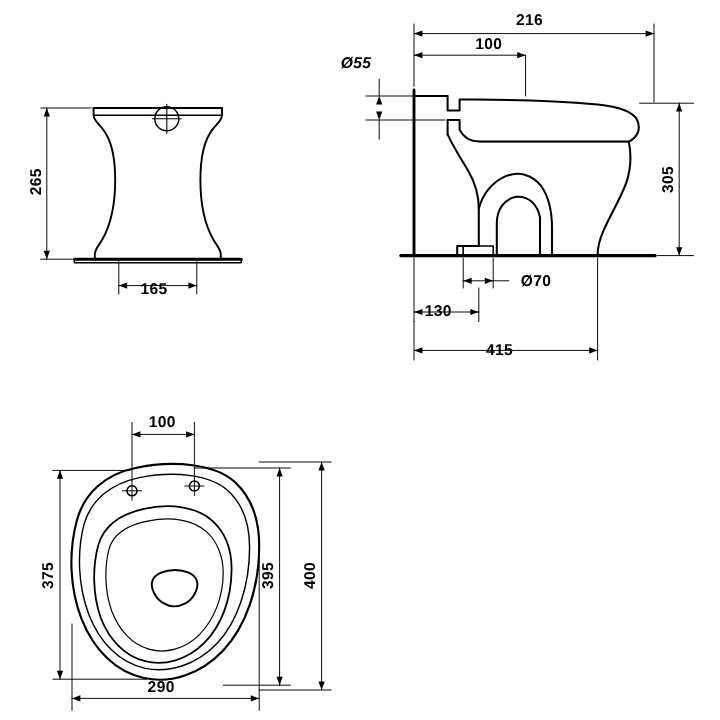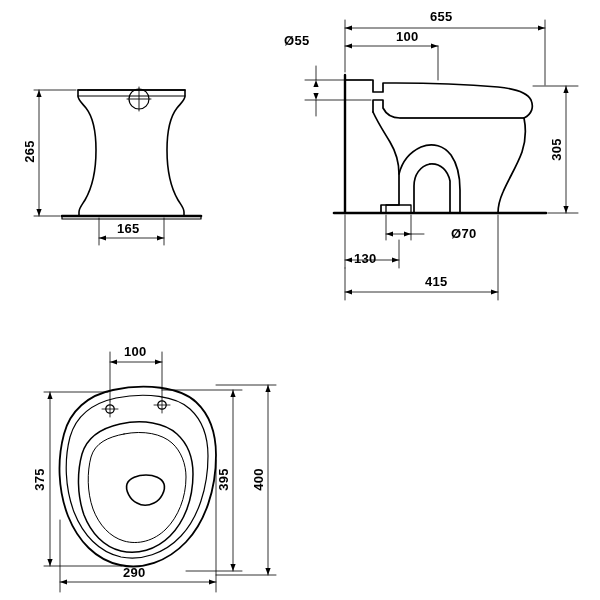--- a/index.html
+++ b/index.html
@@ -240,35 +240,35 @@
         <path d="M60,582 L216,582"></path>
         <path d="M60,582 l7,-2.6 l0,5.2 Z" fill="#000000" stroke="none"></path>
         <path d="M216,582 l-7,-2.6 l0,5.2 Z" fill="#000000" stroke="none"></path>
       </g>
 
     </g>
   </svg>
 
   <div class="dim-label vert" style="left: 18px; top: 145px;">265</div>
 
-  <div class="dim-label" style="left: 117px; top: 222px; text-align: right;">165</div>
-
-  <div class="dim-label" style="left: 430px; top: 10px;">655</div>
+  <div class="dim-label" style="left: 117px; top: 234px; text-align: right;">165</div>
+
+  <div class="dim-label" style="left: 430px; top: 10px;">216</div>
 
   <div class="dim-label" style="left: 396px; top: 30px;">100</div>
 
-  <div class="dim-label" style="left: 284px; top: 34px;">Ø55</div>
+  <div class="dim-label" style="left: 284px; top: 46px; font-style: italic;">Ø55</div>
 
   <div class="dim-label vert" style="left: 545px; top: 143px;">305</div>
 
-  <div class="dim-label" style="left: 451px; top: 227px;">Ø70</div>
+  <div class="dim-label" style="left: 434px; top: 227px;">Ø70</div>
 
   <div class="dim-label" style="left: 354px; top: 252px;">130</div>
 
-  <div class="dim-label" style="left: 405px; top: 275px; margin-left: 20px;">415</div>
+  <div class="dim-label" style="left: 405px; top: 285px;">415</div>
 
   <div class="dim-label" style="left: 124px; top: 345px;">100</div>
 
   <div class="dim-label vert" style="left: 28px; top: 473px;">375</div>
 
   <div class="dim-label vert" style="left: 212px; top: 473px;">395</div>
 
   <div class="dim-label vert" style="left: 247px; top: 473px;">400</div>
 
   <div class="dim-label" style="left: 123px; top: 566px; text-align: center;">290</div>

